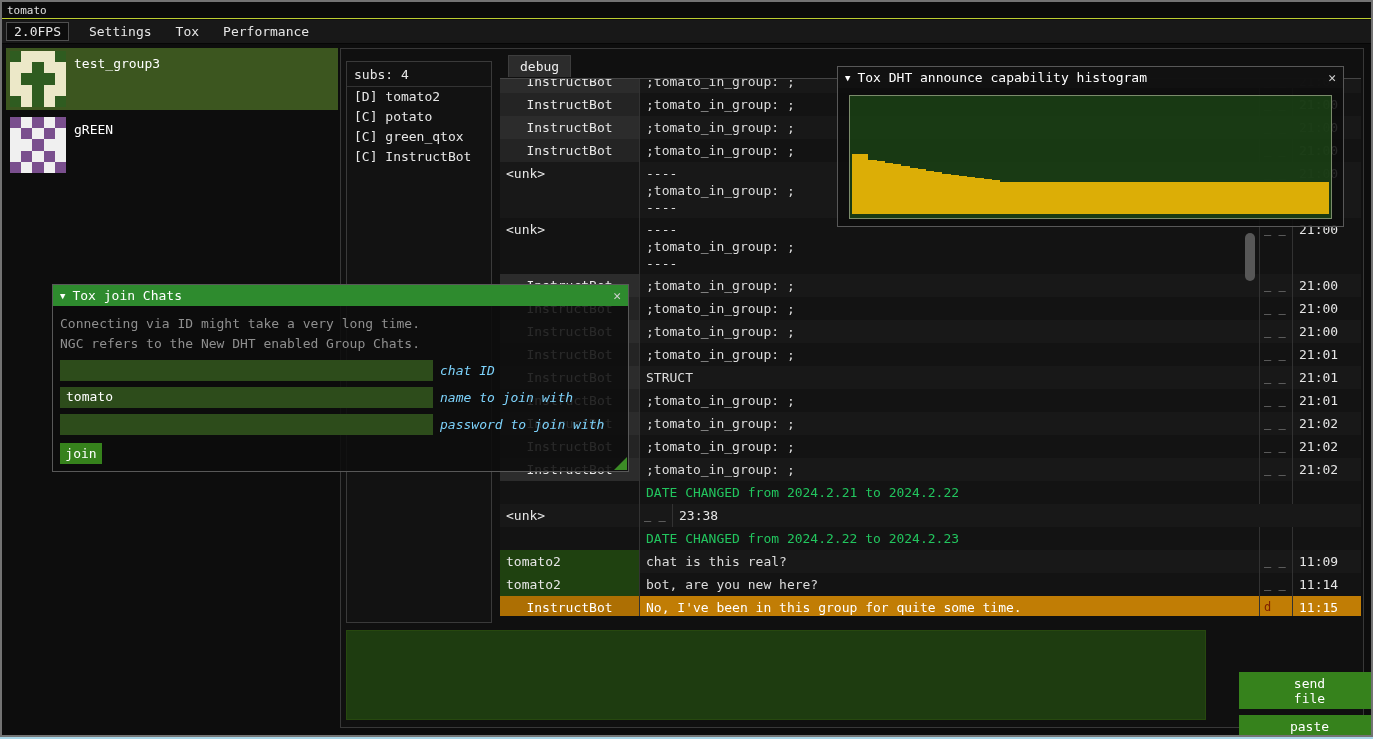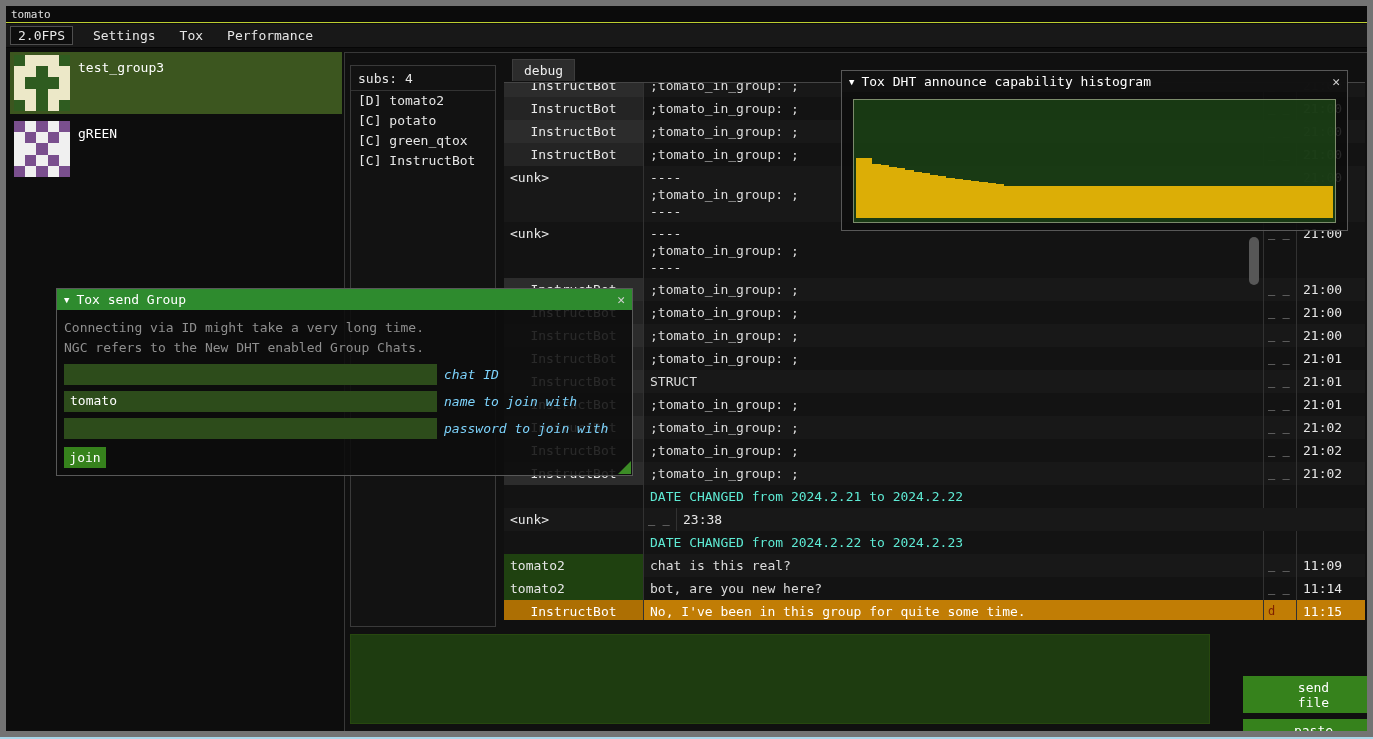--- a/index.html
+++ b/index.html
@@ -1,19 +1,19 @@
 <!DOCTYPE html>
 <html><head>
 <meta charset="utf-8">
 <style>
   * { margin:0; padding:0; box-sizing:border-box; }
   html,body { width:1373px; height:739px; overflow:hidden; background:#a9d6e8; }
   .app {
     position:relative; width:1373px; height:737px; background:#0d0d0d;
-    border:6px solid #737373; overflow:hidden;
+    border:2px solid #737373; overflow:hidden;
     font-family:"DejaVu Sans Mono", monospace; font-size:13px; color:#e6e6e6;
   }
   
   .titlebar { position:absolute; left:0; top:0; right:0; height:17px; background:#0b0b0b;
     border-bottom:1px solid #bccd30; font-size:11px; padding:2px 5px; color:#e0e0e0; }
   .menubar { position:absolute; left:0; top:18px; right:0; height:24px; background:#181818;
     display:flex; align-items:center; border-bottom:1px solid #060606; }
   .fps { border:1px solid #4f4f4f; background:#0d0d0d; padding:0 7px; margin:0 8px 0 4px;
     height:19px; display:flex; align-items:center; }
   .menu-item { padding:2px 12px; cursor:default; }
@@ -40,21 +40,21 @@
   .row:nth-child(odd) { background:#181818; }
   .row:nth-child(even) { background:#131313; }
   .cell { padding:3px 6px 2px; line-height:17px; }
   .c-name { width:140px; flex:none; border-right:1px solid #323232; white-space:nowrap; overflow:hidden; }
   .c-msg  { width:620px; flex:none; border-right:1px solid #323232; color:#dcdcdc; }
   .c-marks{ width:33px; flex:none; border-right:1px solid #323232; color:#9a9a9a; font-size:12px; padding-left:4px; padding-right:2px; }
   .c-time { flex:1; white-space:nowrap; }
   .s-instructbot { background:#2c2c2c;text-align:center; }
   .row:nth-child(even) .s-instructbot { background:#242424; }
   .s-tomato2 { background:#1f4110; }
-  .date-row .c-msg { color:#5eead4; }
+  .date-row .c-msg { color:#22c55e; }
   .row-hl, .row-hl.row { background:#c17d05 !important; }
   .row-hl .c-name { background:#ad6f03; color:#fff; }
   .row-hl .c-msg { color:#fff; }
   .row-hl .c-marks { color:#7e1f00; }
   .row-hl .c-time { color:#fff; }
   .scroll-thumb { position:absolute; left:904px; top:184px; width:10px; height:48px;
     background:#575757; border-radius:5px; }
   
   .composer-input { position:absolute; left:5px; top:581px; width:860px; height:90px;
     background:#1e3c10; border:1px solid #27480f; }
@@ -434,21 +434,21 @@
             <div class="bar" style="height: 27.2%;"></div>
             <div class="bar" style="height: 27.2%;"></div>
           </div>
       </div>
     </div>
   </div>
 
   <div class="float-win join-win">
     <div class="win-title">
       <span class="collapse">▼</span>
-      <span>Tox send Group</span>
+      <span>Tox join Chats</span>
       <span class="win-close">✕</span>
     </div>
     <div class="join-body">
       <div class="info-line">Connecting via ID might take a very long time.</div>
       <div class="info-line">NGC refers to the New DHT enabled Group Chats.</div>
       <div id="join-fields">
           <div class="field-row">
             <div class="field"></div>
             <div class="field-label">chat ID</div>
           </div>

